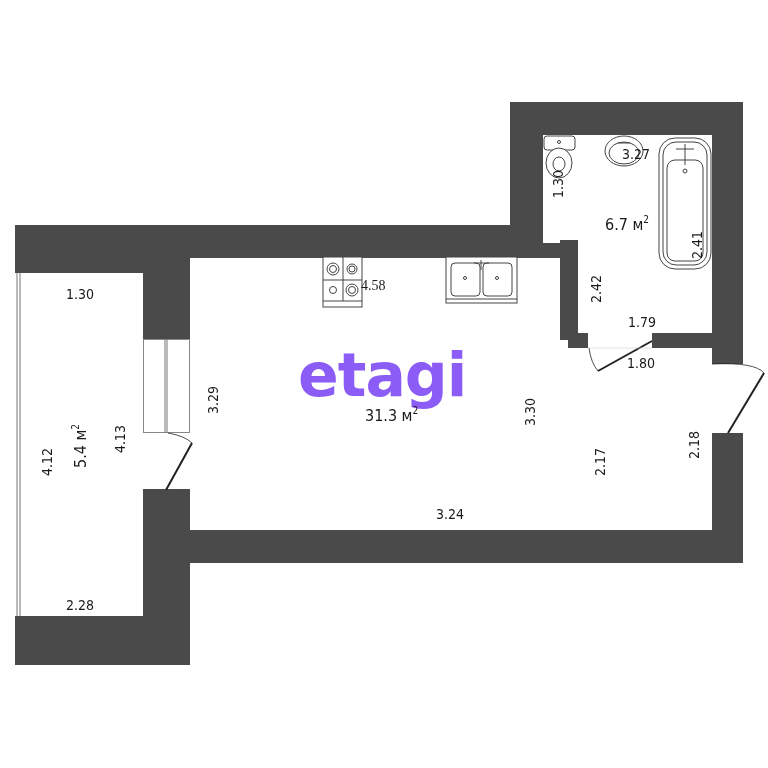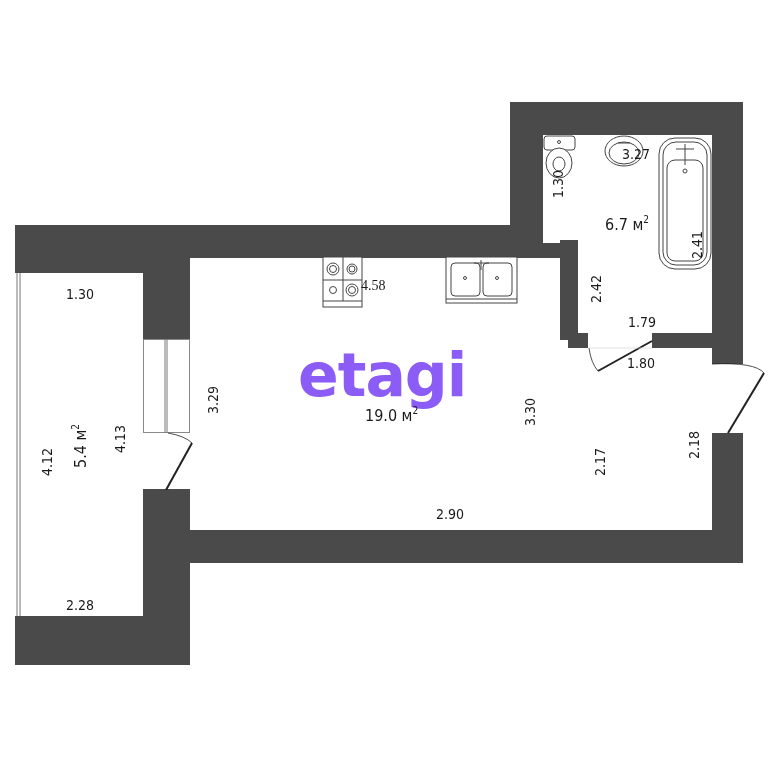--- a/index.html
+++ b/index.html
@@ -112,37 +112,37 @@
       <rect x="667" y="160" width="36" height="101" rx="8"></rect>
       <line x1="676" y1="149" x2="694" y2="149"></line>
       <line x1="685" y1="144" x2="685" y2="165"></line>
       <circle cx="685" cy="171" r="2"></circle>
     </g>
   </svg>
 
   <div class="watermark" style="left:298px;top:340px;">etagi</div>
 
   <div class="area" style="left:365px;top:406px;">
-    <span>19.0 м</span><sup>2</sup>
+    <span>31.3 м</span><sup>2</sup>
   </div>
   <div class="area" style="left:605px;top:215px;">
     <span>6.7 м</span><sup>2</sup>
   </div>
   <div class="area v" style="left:58px;top:437px;">
     <span>5.4 м</span><sup>2</sup>
   </div>
 
   <div class="label" style="left:66px;top:287px;">1.30</div>
   <div class="label" style="left:66px;top:598px;">2.28</div>
   <div class="label v" style="left:33px;top:455px;">4.12</div>
   <div class="label v" style="left:106px;top:432px;">4.13</div>
   <div class="label v" style="left:199px;top:393px;">3.29</div>
   <div class="label" style="left:361px;top:279px;font-family:Liberation Serif, serif;">4.58</div>
   <div class="label v" style="left:516px;top:405px;">3.30</div>
-  <div class="label" style="left:436px;top:507px;">2.90</div>
+  <div class="label" style="left:436px;top:507px;">3.24</div>
   <div class="label v" style="left:586px;top:455px;">2.17</div>
   <div class="label v" style="left:680px;top:438px;">2.18</div>
   <div class="label" style="left:627px;top:356px;">1.80</div>
   <div class="label v" style="left:544px;top:177px;">1.30</div>
   <div class="label" style="left:622px;top:147px;">3.27</div>
   <div class="label v" style="left:683px;top:238px;">2.41</div>
   <div class="label v" style="left:582px;top:282px;">2.42</div>
   <div class="label" style="left:628px;top:315px;">1.79</div>
 </div>
 

